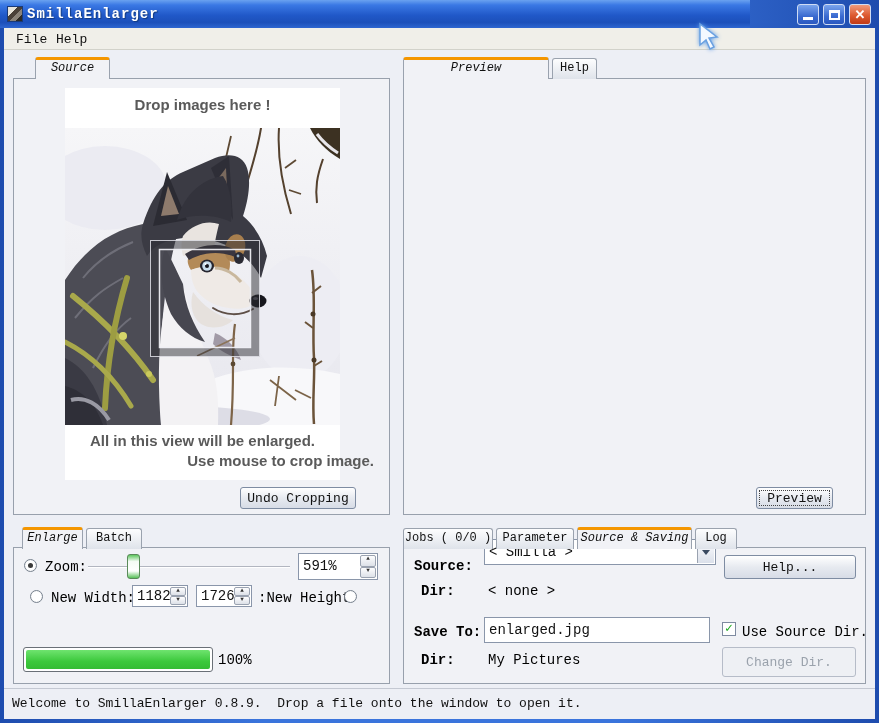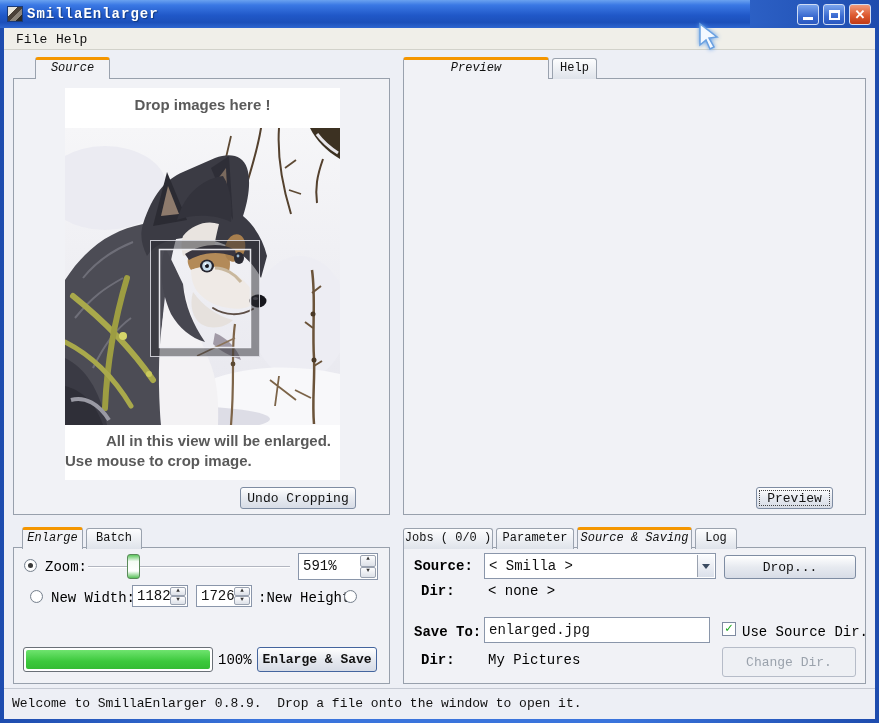--- a/index.html
+++ b/index.html
@@ -185,22 +185,22 @@
   <div style="position:absolute;left:65px;top:88px;width:275px;height:392px;background:#fff"></div>
   <div class="lbl sans b" style="left:65px;top:96px;width:275px;text-align:center;color:#5a5a5a;font-size:15px">Drop images here !</div>
   <svg style="position:absolute;left:65px;top:128px" width="275" height="297" viewBox="0 0 275 297">
     <use href="#husky-scene"></use>
     <g>
       <rect x="85.5" y="112.5" width="109" height="116" fill="none" stroke="rgba(215,215,222,0.9)" stroke-width="1"></rect>
       <rect x="90" y="117" width="100" height="107" fill="none" stroke="rgba(45,45,52,0.5)" stroke-width="8"></rect>
       <rect x="94.5" y="121.5" width="91" height="98" fill="none" stroke="rgba(238,238,243,0.95)" stroke-width="1.5"></rect>
     </g>
   </svg>
-  <div class="lbl sans b" style="left:81px;top:431px;width:275px;text-align:center;color:#5a5a5a;font-size:15px;line-height:20px">All in this view will be enlarged.</div>
-  <div class="lbl sans b" style="left:65px;top:451px;width:309px;text-align:left;color:#5a5a5a;font-size:15px;line-height:20px">Use mouse to crop image.</div>
+  <div class="lbl sans b" style="left:65px;top:431px;width:275px;text-align:center;color:#5a5a5a;font-size:15px;line-height:20px">All in this view will be enlarged.</div>
+  <div class="lbl sans b" style="left:65px;top:451px;width:309px;text-align:right;color:#5a5a5a;font-size:15px;line-height:20px">Use mouse to crop image.</div>
   <button class="btn" style="left:240px;top:487px;width:116px;height:22px">Undo Cropping</button>
 
   <div class="tab tab-sel" style="left:403px;top:57px;width:146px">Preview</div>
   <div class="tab" style="left:552px;top:58px;width:45px">Help</div>
   <div class="frame" style="left:403px;top:78px;width:463px;height:437px"></div>
   <svg style="position:absolute;left:431px;top:83px" width="399" height="405" viewBox="90 112 101 104" preserveAspectRatio="xMidYMid slice">
     <use href="#husky-scene"></use>
   </svg>
   <button class="btn focus-dots" style="left:756px;top:487px;width:77px;height:22px">Preview</button>
 
@@ -238,36 +238,35 @@
       <span class="spin-b">▼</span>
     </span>
   </div>
   <span class="lbl" style="left:258px;top:590px">:New Height</span>
   <span class="radio" style="left:344px;top:590px"></span>
 
   <div class="progress" style="left:23px;top:647px;width:190px;height:25px">
     <div class="progress-fill"></div>
   </div>
   <span class="lbl" style="left:218px;top:652px">100%</span>
-  <button class="btn btn-strong" style="left:257px;top:647px;width:120px;height:25px">Enlarge &amp; Save</button>
 
   <div class="tab" style="left:403px;top:528px;width:90px">Jobs ( 0/0 )</div>
   <div class="tab" style="left:496px;top:528px;width:78px">Parameter</div>
   <div class="tab tab-sel" style="left:577px;top:527px;width:115px">Source &amp; Saving</div>
   <div class="tab" style="left:695px;top:528px;width:42px">Log</div>
   <div class="frame" style="left:403px;top:547px;width:463px;height:137px"></div>
 
   <span class="lbl b" style="left:414px;top:558px">Source:</span>
-  <div class="field" style="left:484px;top:553px;width:232px;height:26px;line-height:24px">
+  <div class="field" style="left:484px;top:539px;width:232px;height:26px;line-height:24px">
     <span>&lt; Smilla &gt;</span>
     <span class="combo-arrow-box">
         <span class="tri-down"></span>
       </span>
   </div>
-  <button class="btn" style="left:724px;top:555px;width:132px;height:24px">Drop...</button>
+  <button class="btn" style="left:724px;top:555px;width:132px;height:24px">Help...</button>
 
   <span class="lbl b" style="left:421px;top:583px">Dir:</span>
   <span class="lbl" style="left:488px;top:583px">&lt; none &gt;</span>
 
   <span class="lbl b" style="left:414px;top:624px">Save To:</span>
   <input class="field" style="left: 484px; top: 617px; width: 226px; height: 26px;" value="enlarged.jpg">
   <span class="checkbox" style="left:722px;top:622px"><span>✓</span></span>
   <span class="lbl" style="left:742px;top:624px">Use Source Dir.</span>
 
   <span class="lbl b" style="left:421px;top:652px">Dir:</span>

